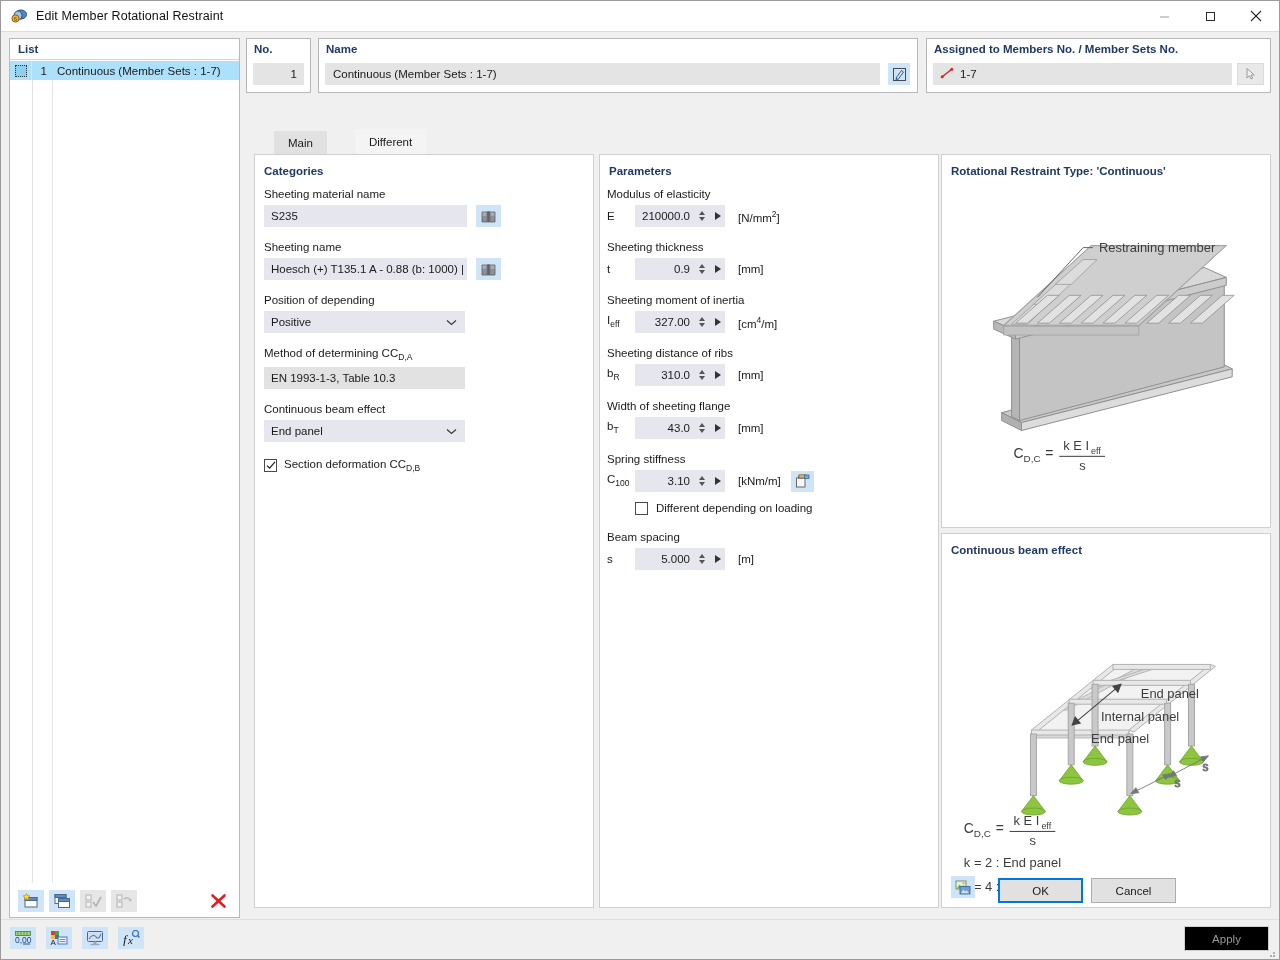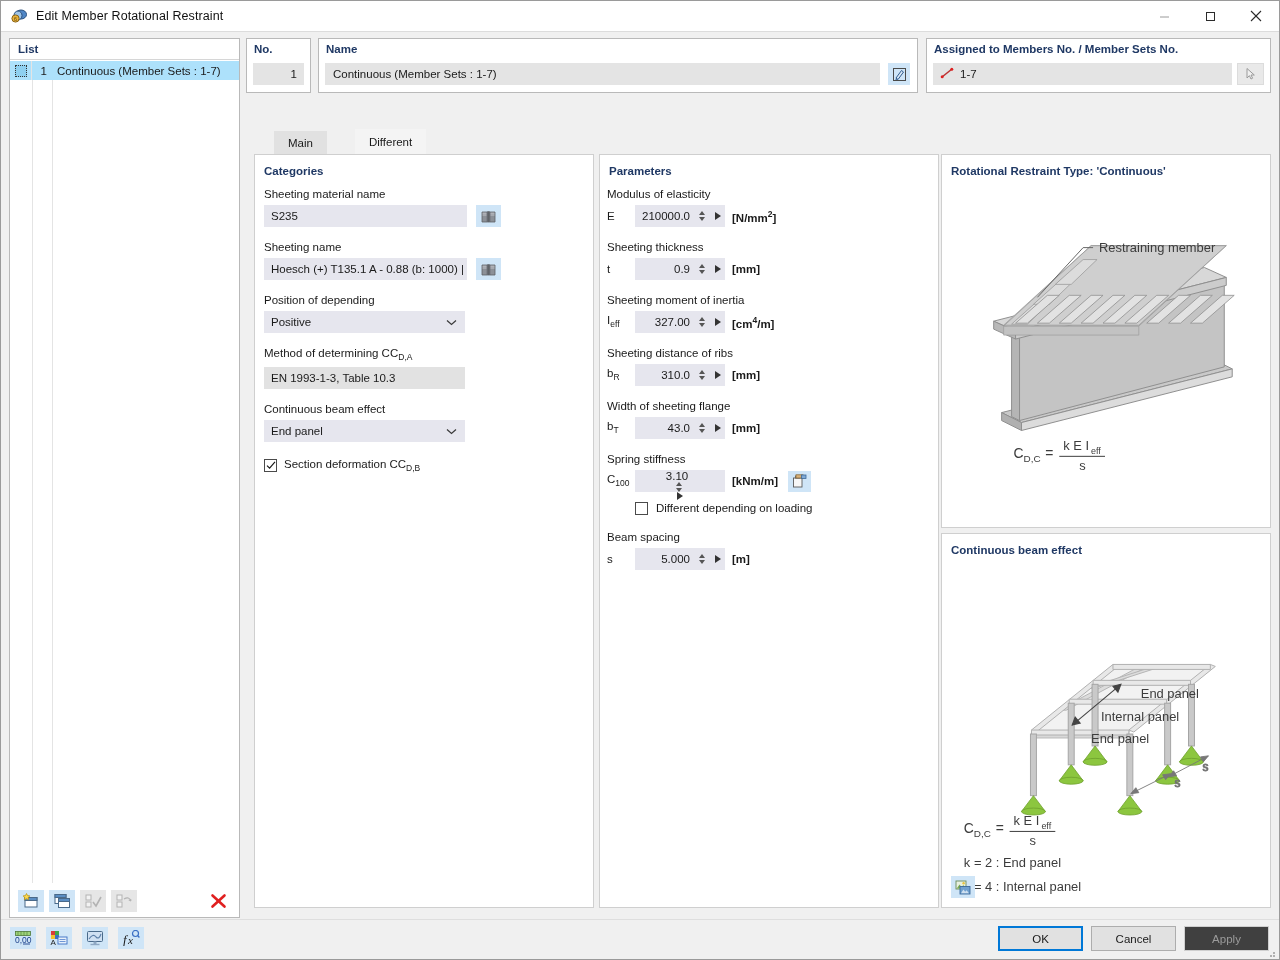--- a/index.html
+++ b/index.html
@@ -104,39 +104,39 @@
   .spin .v { flex:1; text-align:right; padding-right:6px; font-size:11.5px; }
   .spin .arrows { width:12px; display:flex; flex-direction:column; align-items:center;
                   justify-content:center; gap:2px; margin-right:3px; }
   .spin .arrows i { display:block; width:0; height:0; border-left:3.5px solid transparent;
                     border-right:3.5px solid transparent; }
   .spin .arrows i.up { border-bottom:4px solid #555; }
   .spin .arrows i.dn { border-top:4px solid #555; }
   .spin .play { width:14px; display:flex; align-items:center; justify-content:center; }
   .spin .play i { width:0; height:0; border-top:4.5px solid transparent;
                   border-bottom:4.5px solid transparent; border-left:6px solid #333; }
-  .unit { font-size:11.5px; color:#1a1a1a; margin-left:7px; white-space:nowrap;font-weight:bold; }
+  .unit { font-size:11.5px; color:#1a1a1a; margin-left:13px; white-space:nowrap; }
   .sym { font-size:11.5px; }
   sub { font-size:8.5px; }
   sup { font-size:8.5px; }
 
   .chk { width:13px; height:13px; border:1px solid #4a4a4a; background:#fff;
          display:inline-flex; align-items:center; justify-content:center; vertical-align:middle; }
   .chk svg { display:block; }
 
   
   .gfx-export { position:absolute; left:9px; bottom:9px; width:24px; height:22px; background:#cfe5f7;
                 display:flex; align-items:center; justify-content:center; }
 
   
   .dlg-btns { position:absolute; right:10px; bottom:8px; display:flex; gap:8px; }
   .btn { width:85px; height:25px; display:flex; align-items:center; justify-content:center;
          font-size:11.5px; background:#e1e1e1; border:1px solid #adadad; color:#1a1a1a; }
   .btn.default { background:#e1e1e1; border:2px solid #0078d7; }
-  .btn.disabled { color:#9b9b9b; border:1px solid #cfcfcf; background:#404040; }
+  .btn.disabled { color:#9b9b9b; border:1px solid #cfcfcf; background:#000000;margin-top:48px; }
   .grip { position:absolute; right:3px; bottom:2px; width:10px; height:10px; }
 </style>
 </head>
 <body>
 
 <div class="window">
 
   <div class="titlebar">
     <span class="title-icon">
       <svg width="18" height="18" viewBox="0 0 18 18">
@@ -414,21 +414,21 @@
             <span class="play">
                 <i></i>
               </span>
           </div>
           <span class="unit">[mm]</span>
         </div>
 
         <div class="field-label" style="margin-top:14px;">Spring stiffness</div>
         <div style="display:flex; align-items:center; margin-top:5px;">
           <span class="sym" style="width:28px;"><span>C</span><sub>100</sub></span>
-          <div class="spin" style="width:90px;flex-direction:column;">
+          <div class="spin" style="width:90px;">
             <span class="v">3.10</span>
             <span class="arrows">
                 <i class="up"></i>
                 <i class="dn"></i>
               </span>
             <span class="play">
                 <i></i>
               </span>
           </div>
           <span class="unit">[kNm/m]</span>

